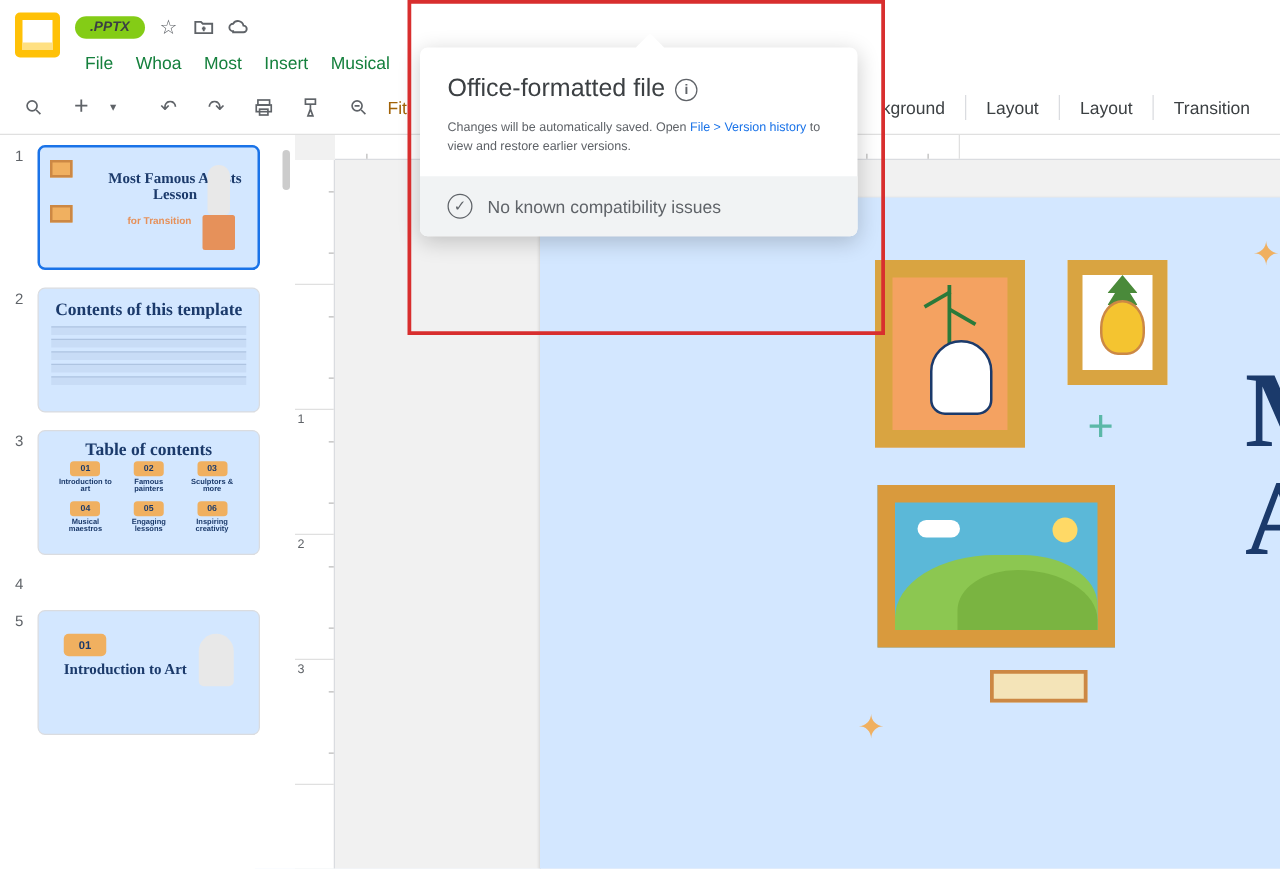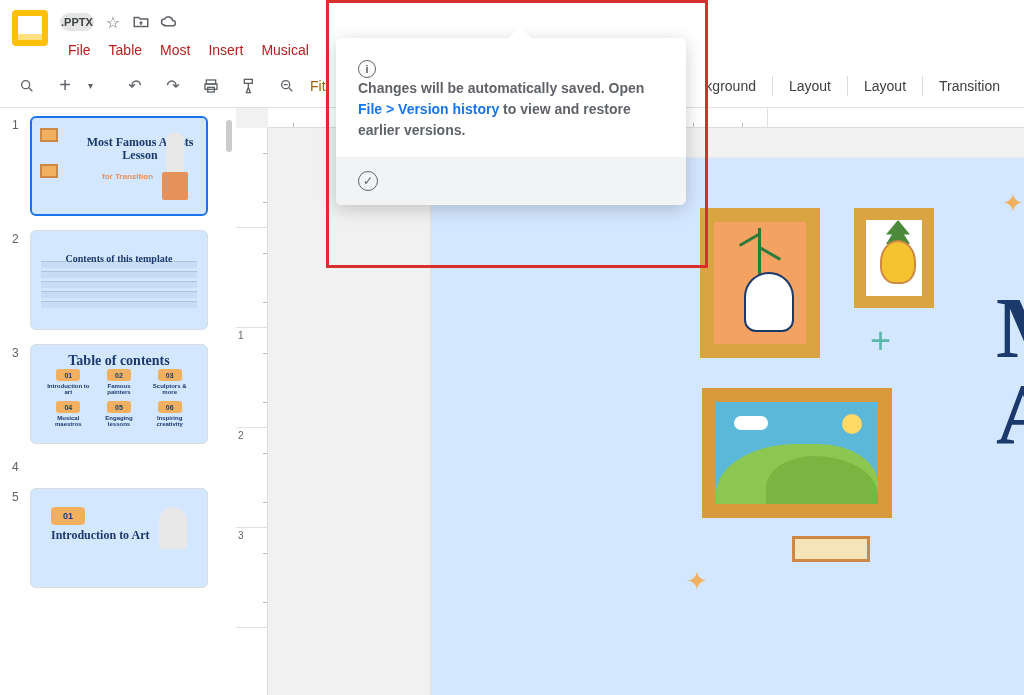--- a/index.html
+++ b/index.html
@@ -5,24 +5,24 @@
 * { margin:0; padding:0; box-sizing:border-box; font-family:Arial,sans-serif; }
 body { width:1024px; height:695px; overflow:hidden; background:#fff; position:relative; }
 
 .app-header { display:flex; padding:8px 12px; align-items:flex-start; gap:12px; height:64px; }
 .logo { width:36px; height:36px; background:#ffc107; border-radius:4px; position:relative; margin-top:2px; }
 .logo::after { content:""; position:absolute; inset:6px; background:#fff; }
 .logo::before { content:""; position:absolute; left:6px; right:6px; bottom:6px; height:6px; background:#ffe082; z-index:2; }
 .header-main { flex:1; }
 .doc-row { display:flex; align-items:center; gap:10px; height:28px; }
 .doc-title { font-size:18px; color:#3c4043; }
-.pptx-badge { background:#e5e5e5; color:#3c4043; font-size:11px; font-weight:700; padding:3px 1px; border-radius:10px; }
+.pptx-badge { background:#84cc16; color:#3c4043; font-size:11px; font-weight:700; padding:3px 12px; border-radius:10px;font-style:italic; }
 .title-icon { width:18px; height:18px; color:#5f6368; display:flex; align-items:center; justify-content:center; font-size:16px; }
 .menu-row { display:flex; gap:2px; margin-top:4px; }
-.menu-item { font-size:14px; color:#b91c1c; padding:2px 8px; cursor:pointer; }
+.menu-item { font-size:14px; color:#15803d; padding:2px 8px; cursor:pointer; }
 
 .toolbar { display:flex; align-items:center; padding:4px 12px; gap:8px; background:#fff; border-bottom:1px solid #e0e0e0; height:44px; }
 .tool-btn { width:30px; height:30px; display:flex; align-items:center; justify-content:center; color:#5f6368; font-size:16px; cursor:pointer; border-radius:4px; }
 .tool-btn.small-plus { font-size:20px; }
 .dropdown-caret { width:10px; font-size:10px; color:#5f6368; cursor:pointer; }
 .fit-label { font-size:14px; color:#a16207; }
 .toolbar-right { margin-left:auto; display:flex; gap:4px; align-items:center; }
 .text-btn { font-size:14px; color:#3c4043; padding:6px 12px; cursor:pointer; }
 .sep { width:1px; height:20px; background:#dadce0; }
 
@@ -32,21 +32,21 @@
 .slide-row { display:flex; gap:6px; margin-bottom:14px; }
 .slide-num { font-size:12px; color:#5f6368; width:12px; padding-top:2px; }
 .thumb { width:178px; height:100px; border-radius:6px; background:#d3e7ff; position:relative; overflow:hidden; border:1px solid #dadce0; }
 .thumb.active { border:2px solid #1a73e8; }
 .thumb-title { position:absolute; font-family:Georgia,serif; font-weight:900; color:#1b3a6b; text-align:center; }
 .thumb1 .thumb-title { top:18px; left:52px; right:10px; font-size:12px; line-height:1.1; }
 .thumb1 .thumb-sub { position:absolute; top:54px; left:70px; font-size:8px; color:#e6915a; font-weight:700; }
 .thumb1 .statue { position:absolute; right:22px; top:14px; width:18px; height:40px; background:#e8e8e8; border-radius:9px 9px 4px 4px; }
 .thumb1 .pedestal { position:absolute; right:18px; top:54px; width:26px; height:28px; background:#e6915a; border-radius:2px; }
 .thumb1 .frame-sm { position:absolute; left:8px; width:18px; height:14px; background:#f0b060; border:2px solid #cc8844; }
-.thumb2 .thumb-title { top:22px; left:0; right:0; font-size:10px; }
+.thumb2 .thumb-title { top:10px; left:0; right:0; font-size:14px; }
 .thumb2 .tbl-row { position:absolute; left:10px; right:10px; height:7px; background:rgba(27,58,107,.06); border-top:1px solid rgba(27,58,107,.15); }
 .thumb3 .thumb-title { top:8px; left:0; right:0; font-size:14px; }
 .thumb3 .grid { position:absolute; top:24px; left:14px; right:14px; display:grid; grid-template-columns:repeat(3,1fr); gap:4px; }
 .thumb3 .cell { height:28px; }
 .thumb3 .badge { width:24px; height:12px; background:#f0b060; border-radius:3px; margin:0 auto 2px; font-size:7px; color:#1b3a6b; font-weight:700; display:flex; align-items:center; justify-content:center; }
 .thumb3 .lbl { font-size:6px; color:#1b3a6b; text-align:center; font-weight:700; }
 .thumb4 .thumb-title { top:30px; left:36px; font-size:18px; }
 .thumb4 .balloon { position:absolute; right:18px; top:40px; width:30px; height:28px; background:#e6915a; border-radius:4px; }
 .thumb4 .sm-frame { position:absolute; left:12px; top:12px; width:16px; height:20px; background:#fff; border:3px solid #f0b060; }
 .thumb5 .intro-badge { position:absolute; left:20px; top:18px; width:34px; height:18px; background:#f0b060; border-radius:4px; display:flex; align-items:center; justify-content:center; font-size:9px; font-weight:700; color:#1b3a6b; }
@@ -84,21 +84,21 @@
 .plaque { position:absolute; left:360px; top:378px; width:78px; height:26px; background:#f4e4b8; border:3px solid #cc8844; }
 .sparkle { position:absolute; color:#f0b060; font-size:26px; }
 .plus-mark { position:absolute; color:#5bb8a8; font-size:36px; font-weight:300; }
 
 .popover { position:absolute; top:38px; left:336px; width:350px; background:#fff; border-radius:6px; box-shadow:0 4px 18px rgba(0,0,0,.2); z-index:50; }
 .popover-arrow { position:absolute; top:-8px; left:176px; width:16px; height:16px; background:#fff; transform:rotate(45deg); }
 .popover-body { padding:22px 22px 16px; }
 .pop-title-row { display:flex; align-items:center; gap:8px; }
 .pop-title { font-size:20px; color:#3c4043; }
 .info-icon { width:18px; height:18px; border:1.5px solid #5f6368; border-radius:50%; display:flex; align-items:center; justify-content:center; font-size:11px; color:#5f6368; font-weight:700; }
-.pop-text { font-size:14px; color:#5f6368; line-height:1.5;font-weight:bold; }
+.pop-text { font-size:10px; color:#5f6368; margin-top:12px; line-height:1.5; }
 .pop-link { color:#1a73e8; cursor:pointer; }
 .pop-footer { background:#f1f3f4; padding:14px 22px; display:flex; align-items:center; gap:12px; border-radius:0 0 6px 6px; }
 .check-icon { width:20px; height:20px; border:1.5px solid #5f6368; border-radius:50%; display:flex; align-items:center; justify-content:center; font-size:12px; color:#5f6368; }
 .pop-footer-text { font-size:14px; color:#5f6368; }
 
 .highlight-box { position:absolute; top:0; left:326px; width:382px; height:268px; border:3px solid #d82e2e; z-index:60; pointer-events:none; }
 </style>
 </head>
 <body>
 
@@ -115,21 +115,21 @@
           </svg>
       </span>
       <span class="title-icon">
         <svg width="18" height="18" viewBox="0 0 24 24" fill="none" stroke="#5f6368" stroke-width="2">
             <path d="M6 16a4 4 0 010-8 6 6 0 0111 2 3.5 3.5 0 010 7H6z"></path>
           </svg>
       </span>
     </div>
     <div class="menu-row">
       <span class="menu-item">File</span>
-      <span class="menu-item">Table</span>
+      <span class="menu-item">Whoa</span>
       <span class="menu-item">Most</span>
       <span class="menu-item">Insert</span>
       <span class="menu-item">Musical</span>
     </div>
   </div>
 </div>
 
 <div class="toolbar">
   <span class="tool-btn">
     <svg width="16" height="16" viewBox="0 0 24 24" fill="none" stroke="#5f6368" stroke-width="2">
@@ -286,24 +286,26 @@
       <div class="big-title" style="top:216px">Artists L</div>
 
     </div>
   </div>
 </div>
 
 <div class="popover">
   <div class="popover-arrow"></div>
   <div class="popover-body">
     <div class="pop-title-row">
+      <span class="pop-title">Office-formatted file</span>
       <span class="info-icon">i</span>
     </div>
     <p class="pop-text">
       <span>Changes will be automatically saved. Open </span><span class="pop-link">File &gt; Version history</span><span> to view and restore earlier versions.</span>
     </p>
   </div>
   <div class="pop-footer">
     <span class="check-icon">✓</span>
+    <span class="pop-footer-text">No known compatibility issues</span>
   </div>
 </div>
 
 <div class="highlight-box"></div>
 
 </body></html>

